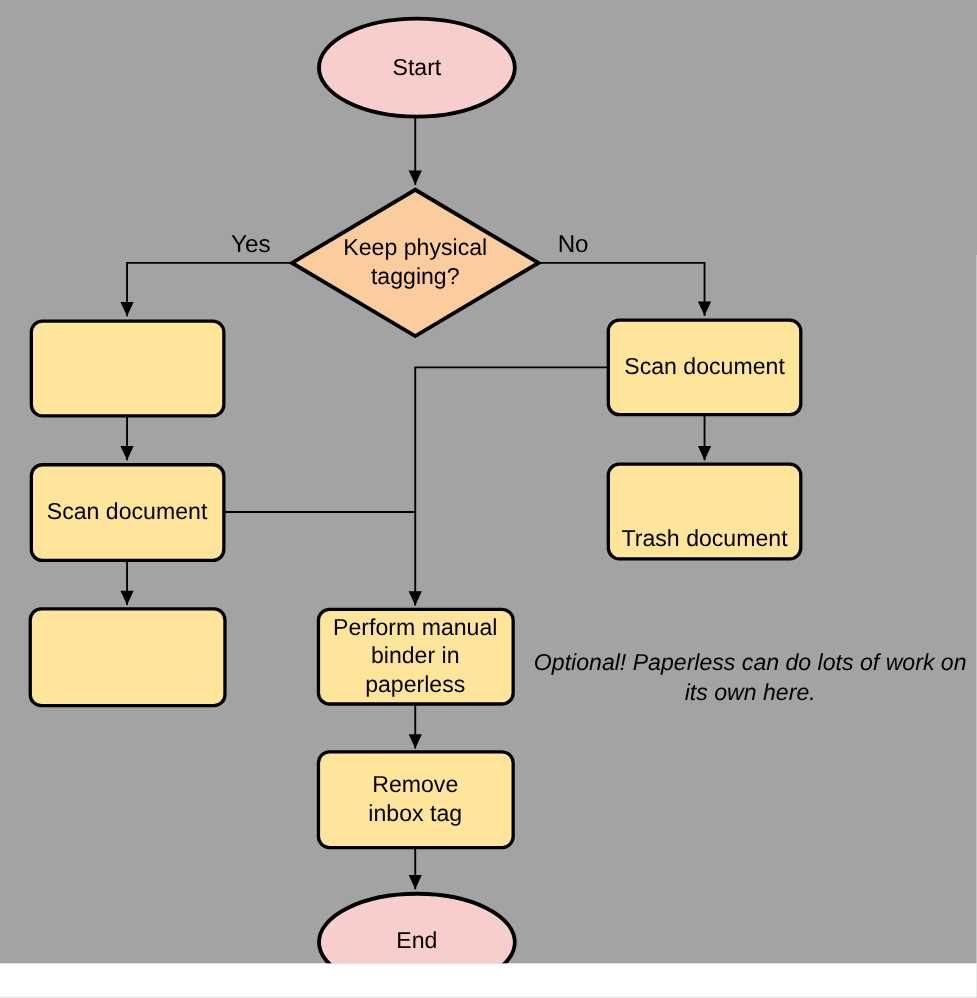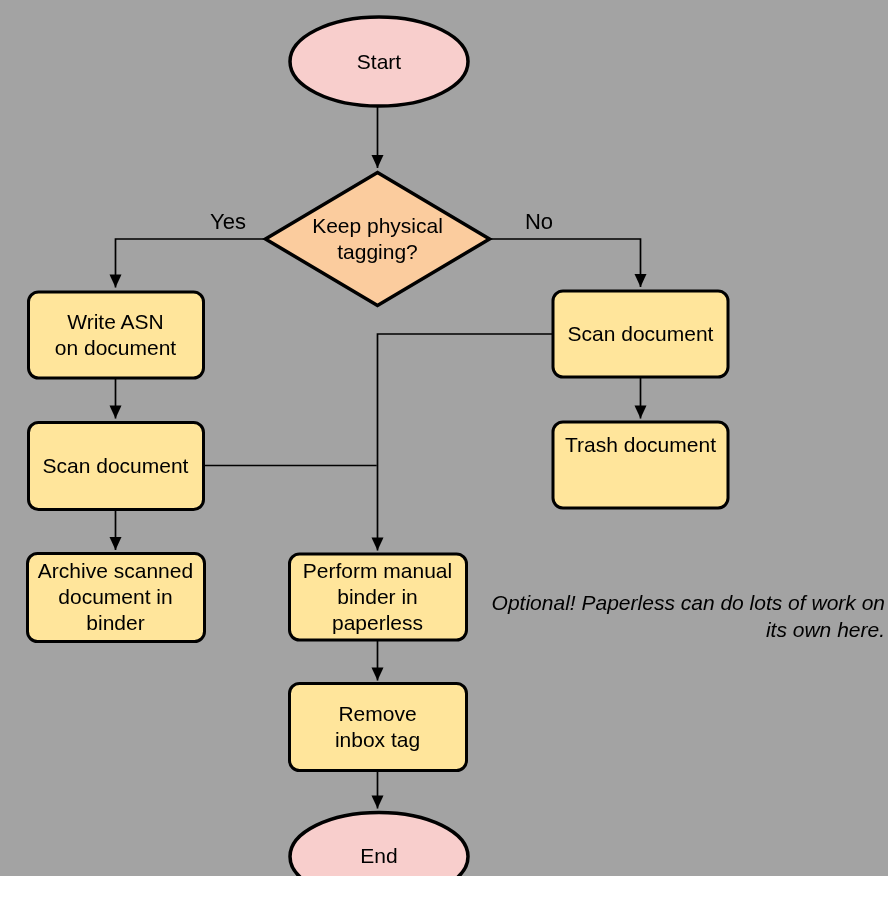--- a/index.html
+++ b/index.html
@@ -47,21 +47,21 @@
   .annotation {
     position: absolute;
     left: 479px;
     top: 589px;
     width: 406px;
     font-size: 21px;
     line-height: 27px;
     font-style: italic;
     color: #000000;
     white-space: pre-line;
-    text-align: right;
+    text-align: center;
   }
   .bottom-rule {
     position: absolute;
     left: 0;
     top: 902px;
     width: 888px;
     height: 1px;
     background: #e9e9e9;
   }
 </style>
@@ -98,44 +98,39 @@
     <rect x="289.5" y="554" width="177" height="86" rx="10" stroke-width="3" fill="#FFE59B" stroke="#000000"></rect>
     <rect x="289.5" y="683.5" width="177" height="87" rx="10" stroke-width="3" fill="#FFE59B" stroke="#000000"></rect>
     <ellipse cx="379" cy="856.5" rx="89" ry="44" stroke-width="3.5" fill="#F8CECC" stroke="#000000"></ellipse>
   </svg>
 
   <div class="node-label" style="left:290px; top:17px; width:178px; height:89px;">Start</div>
 
   <div class="node-label" style="left:277px; top:212px; width:201px; height:54px;">Keep physical
 tagging?</div>
 
-  <div class="node-label" style="left:28px; top:292px; width:175px; height:86px;">Write ASN
-on document</div>
 
   <div class="node-label" style="left:28px; top:422px; width:175px; height:87px;">Scan document</div>
 
-  <div class="node-label" style="left:27px; top:553px; width:177px; height:88px;">Archive scanned
-document in
-binder</div>
 
   <div class="node-label" style="left:553px; top:291px; width:175px; height:86px;">Scan document</div>
 
-  <div class="node-label" style="left:553px; top:402px; width:175px; height:86px;border-radius:18px;">Trash document</div>
+  <div class="node-label" style="left:553px; top:447px; width:175px; height:86px;border-radius:18px;">Trash document</div>
 
   <div class="node-label" style="left:289px; top:554px; width:177px; height:86px;">Perform manual
 binder in
 paperless</div>
 
   <div class="node-label" style="left:290px; top:812px; width:178px; height:88px;">End</div>
 
   <div class="node-label" style="left:289px; top:683px; width:177px; height:87px;">Remove
 inbox tag</div>
 
   <div class="edge-label" style="left:196px; top:209px; width:64px;">Yes</div>
 
-  <div class="edge-label" style="left:489px; top:209px; width:64px;text-align:right;">No</div>
+  <div class="edge-label" style="left:489px; top:209px; width:64px;">No</div>
 
   <div class="annotation">Optional! Paperless can do lots of work on
 its own here.</div>
 
   <div class="bottom-rule"></div>
 
 </div>
 
 </body></html>

